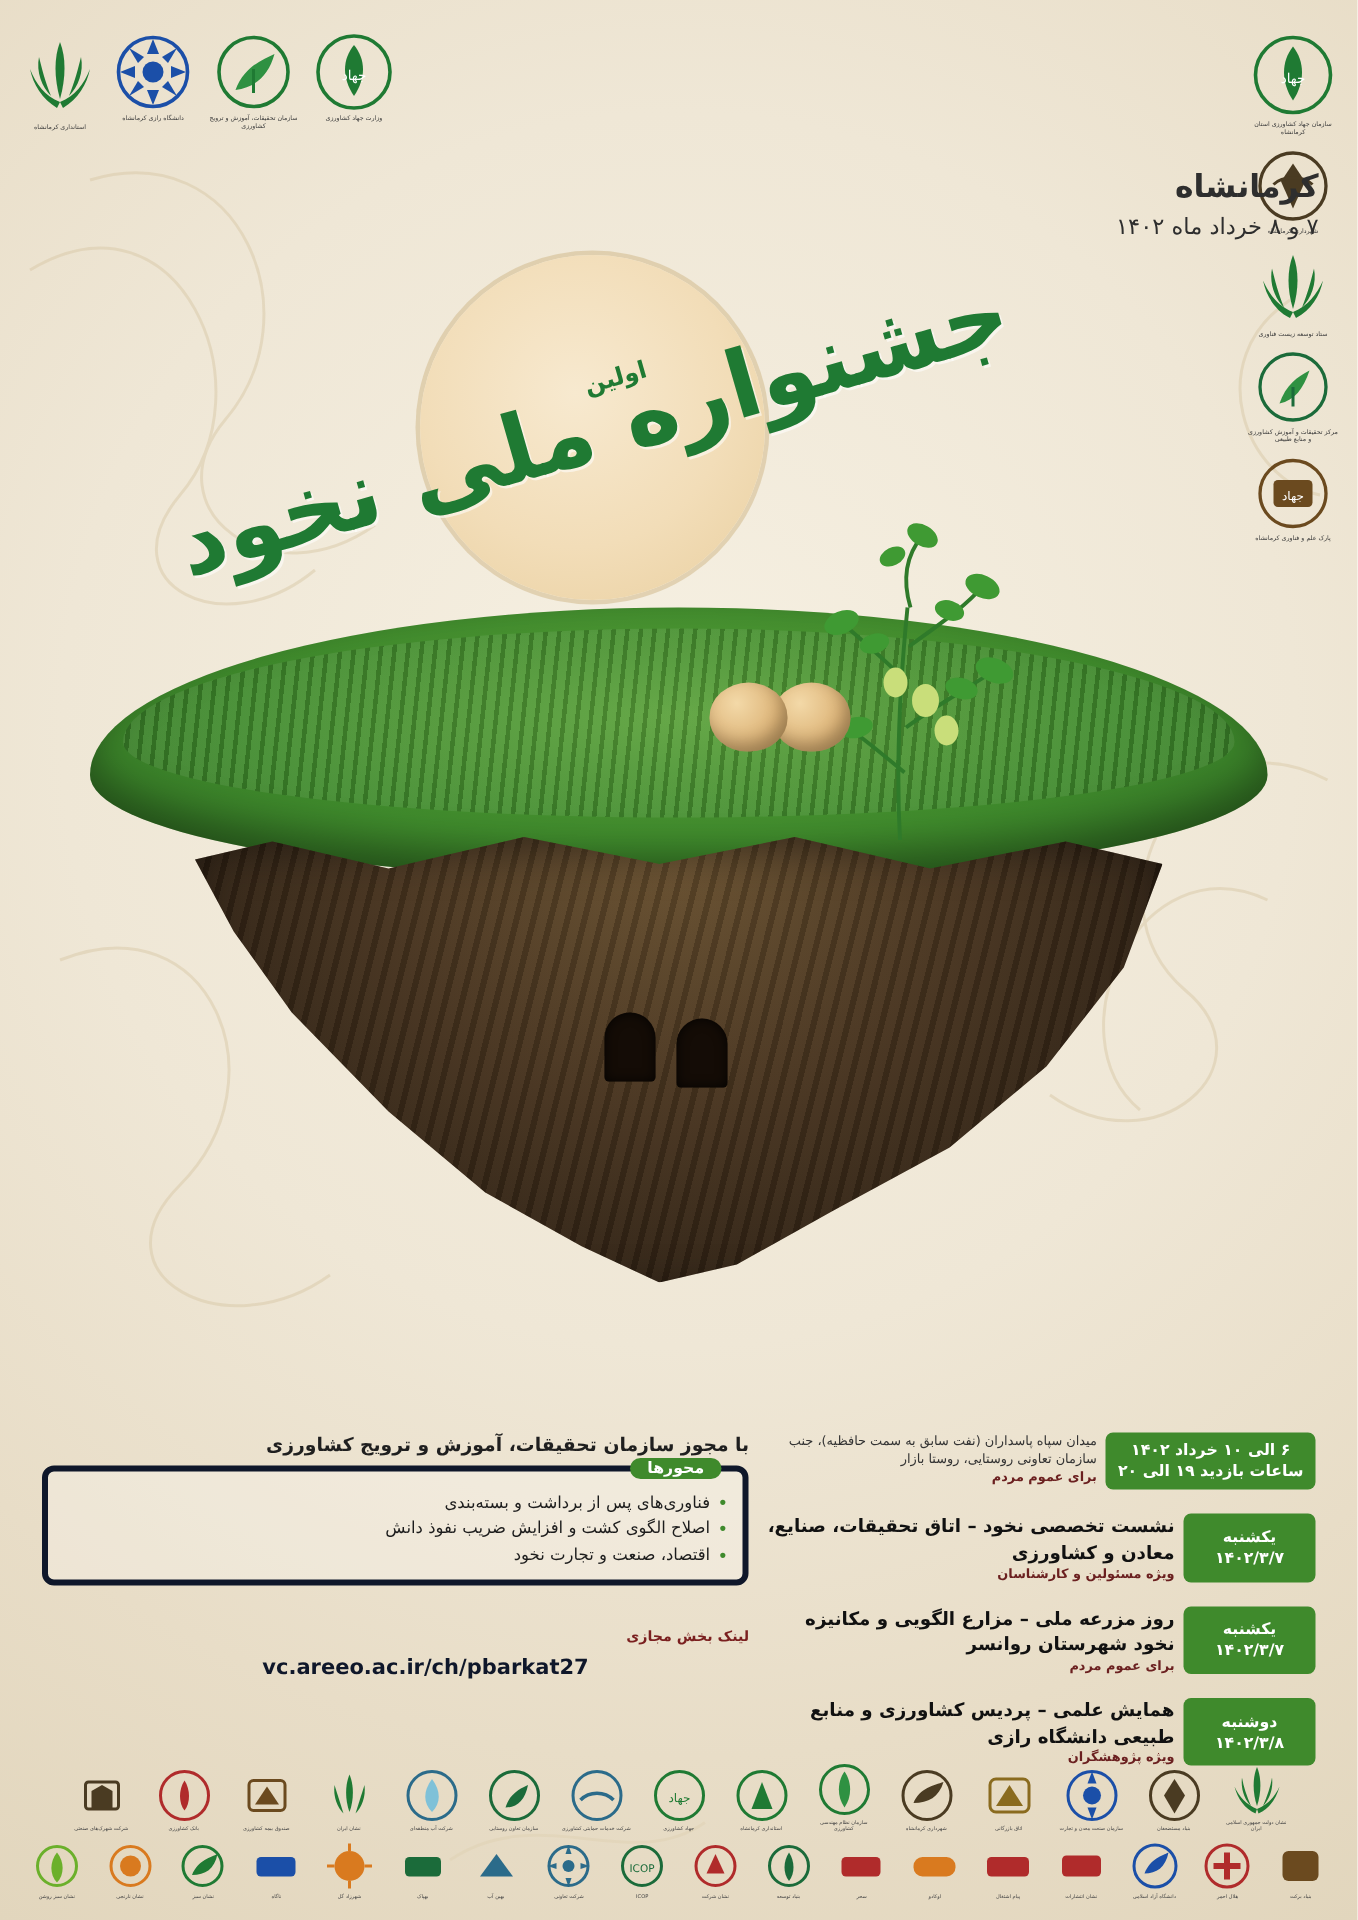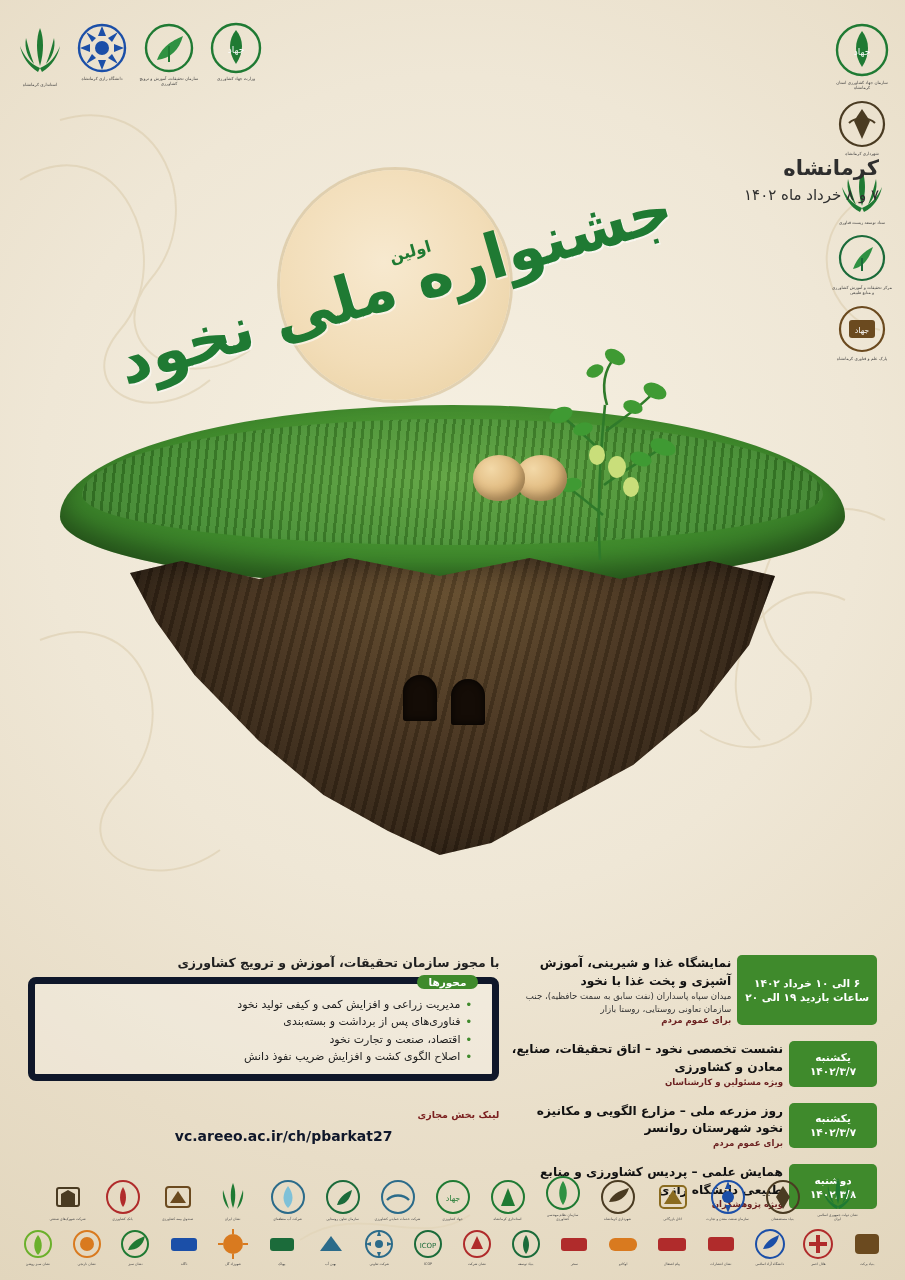--- a/index.html
+++ b/index.html
@@ -15,21 +15,21 @@
 
   
   .top-left-logos{position:absolute;top:22px;left:14px;display:flex;gap:10px;align-items:flex-start;z-index:5;}
   .top-right-logos{position:absolute;top:22px;right:12px;display:flex;flex-direction:column;align-items:center;gap:8px;z-index:5;}
 
   .logo{display:flex;flex-direction:column;align-items:center;justify-content:flex-start;}
   .logo .mark{display:flex;align-items:center;justify-content:center;}
   .logo .cap{font-size:4.2px;line-height:1.25;color:#3b3b3b;text-align:center;max-width:62px;margin-top:2px;}
 
   
-  .city-block{position:absolute;top:112px;right:26px;text-align:right;z-index:6;margin-top:44px;}
+  .city-block{position:absolute;top:112px;right:26px;text-align:right;z-index:6;}
   .city{font-size:21px;font-weight:bold;color:#2e2e2e;letter-spacing:1px;}
   .dates{font-size:15px;color:#2e2e2e;margin-top:6px;}
 
   
   .title-wrap{position:absolute;top:130px;left:0;right:0;height:300px;z-index:4;}
   .medallion{
     position:absolute;left:calc(50% - 58px);top:20px;width:300px;height:270px;
     transform:translateX(-50%);
   }
   .med-circle{
@@ -80,21 +80,21 @@
     background:radial-gradient(circle at 35% 30%,#f3d9a8,#ddb478 60%,#c49a5d 100%);
     box-shadow:inset -4px -6px 10px rgba(0,0,0,.25);margin-left:-10px;}
 
   
   .info{position:absolute;left:28px;right:28px;top:955px;height:185px;z-index:6;display:flex;gap:10px;}
   .panel-right{flex:1.18;display:flex;flex-direction:column;gap:7px;}
   .panel-left{flex:0.92;display:flex;flex-direction:column;gap:6px;}
 
   .permit{font-size:12.5px;font-weight:bold;color:#1f1f1f;text-align:right;}
   .axes-box{
-    position:relative;border:7px solid #0f172a;border-radius:8px;padding:12px 20px 8px 12px;
+    position:relative;border:4px solid #0f172a;border-radius:8px;padding:12px 10px 8px 12px;
     background:rgba(255,255,255,.25);
   }
   .axes-title{
     position:absolute;top:-9px;right:14px;background:#3f8a2c;color:#fff;
     font-size:10.5px;padding:1px 12px;border-radius:9px;font-weight:bold;
   }
   .axes-list{list-style:none;margin:0;padding:0;}
   .axes-list li{font-size:11px;color:#1c1c1c;text-align:right;line-height:1.58;position:relative;padding-right:12px;}
   .axes-list li::before{content:"•";position:absolute;right:0;color:#3f8a2c;font-size:12px;}
 
@@ -312,21 +312,20 @@
 
 <div class="info">
 
   <div class="panel-left">
     <div class="prog-row">
       <div class="prog-tag">
         <span>۶ الی ۱۰ خرداد ۱۴۰۲</span>
         <span>ساعات بازدید ۱۹ الی ۲۰</span>
       </div>
       <div class="prog-body">
-        <div class="prog-title">نمایشگاه غذا و شیرینی، آموزش آشپزی و پخت غذا با نخود</div>
         <div class="prog-sub">میدان سپاه پاسداران (نفت سابق به سمت حافظیه)، جنب سازمان تعاونی روستایی، روستا بازار</div>
         <div class="prog-aud">برای عموم مردم</div>
       </div>
     </div>
     <div class="sep"></div>
 
     <div class="prog-row">
       <div class="prog-tag">
         <span>یکشنبه</span>
         <span>۱۴۰۲/۳/۷</span>
@@ -360,24 +359,23 @@
         <div class="prog-aud">ویژه پژوهشگران</div>
       </div>
     </div>
   </div>
 
   <div class="panel-right">
     <div class="permit">با مجوز سازمان تحقیقات، آموزش و ترویج کشاورزی</div>
     <div class="axes-box">
       <div class="axes-title">محورها</div>
       <ul class="axes-list">
-        <li>مدیریت زراعی و افزایش کمی و کیفی تولید نخود</li>
         <li>فناوری‌های پس از برداشت و بسته‌بندی</li>
+        <li>اصلاح الگوی کشت و افزایش ضریب نفوذ دانش</li>
         <li>اقتصاد، صنعت و تجارت نخود</li>
-        <li>اصلاح الگوی کشت و افزایش ضریب نفوذ دانش</li>
       </ul>
     </div>
     <div class="vlink">
       <div class="vlink-label">لینک بخش مجازی</div>
       <div class="vlink-url">vc.areeo.ac.ir/ch/pbarkat27</div>
     </div>
   </div>
 </div>
 
 <div class="sponsors">

